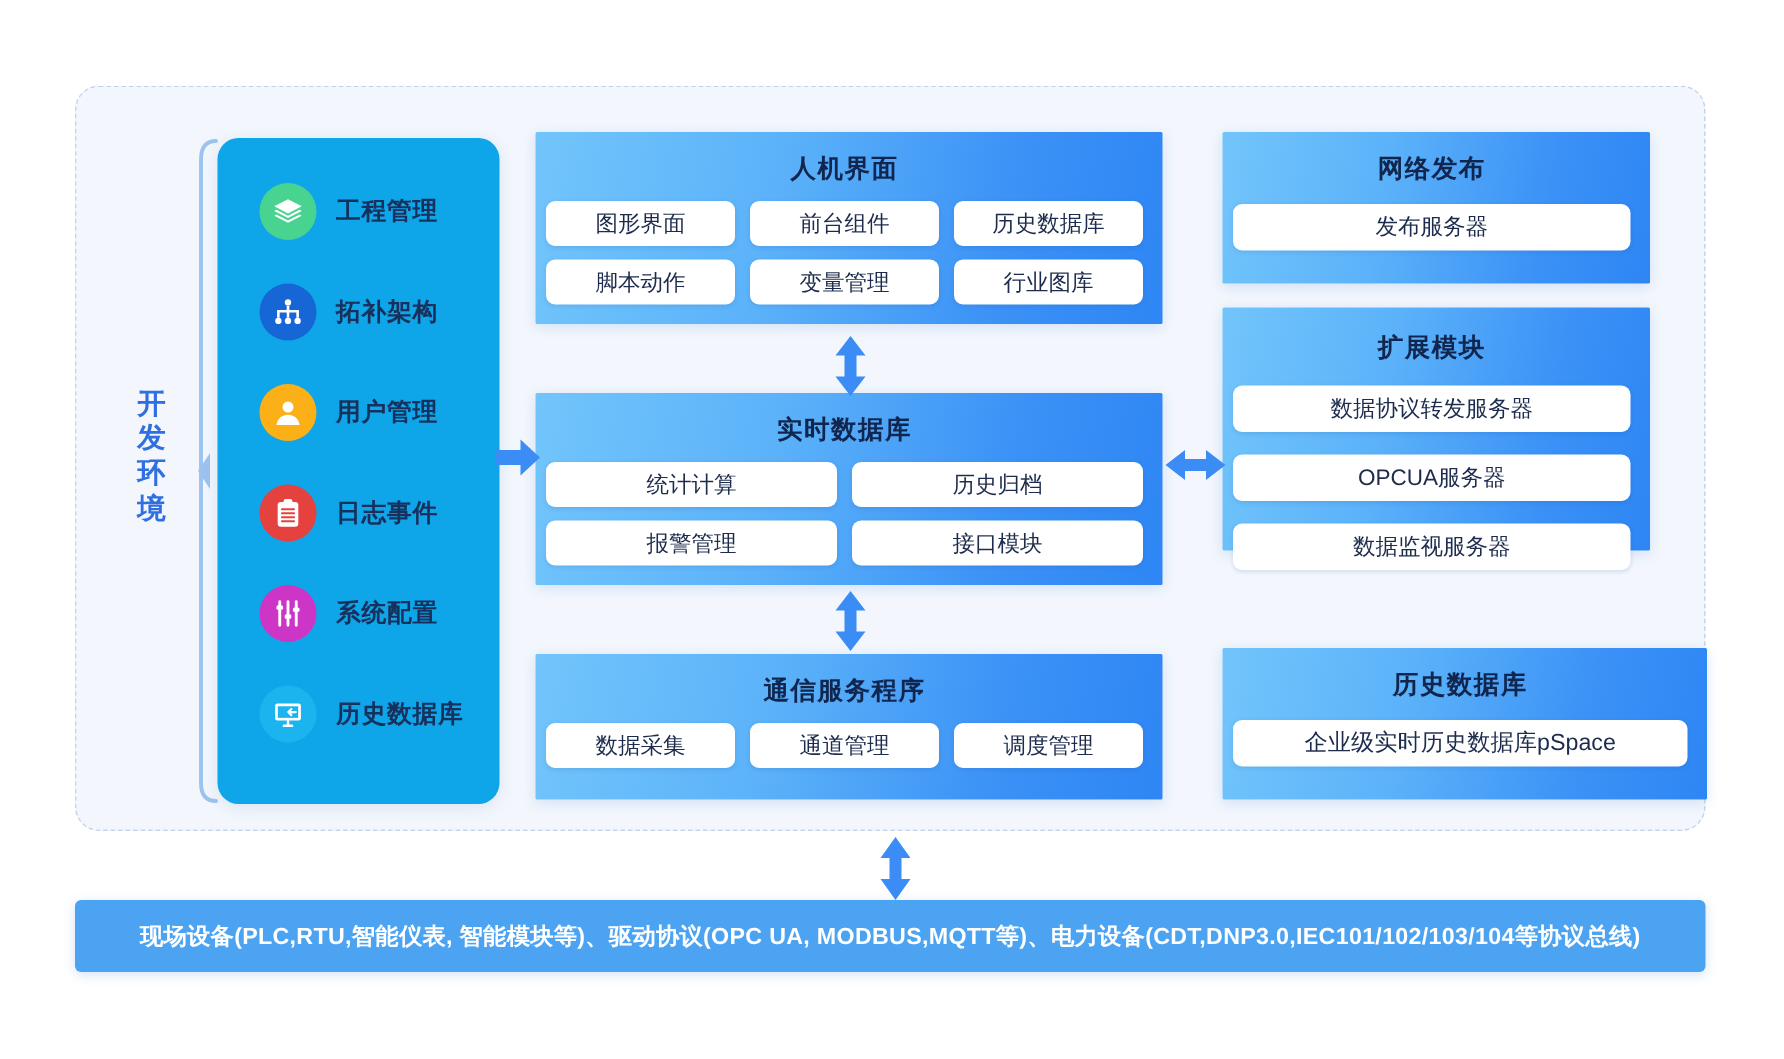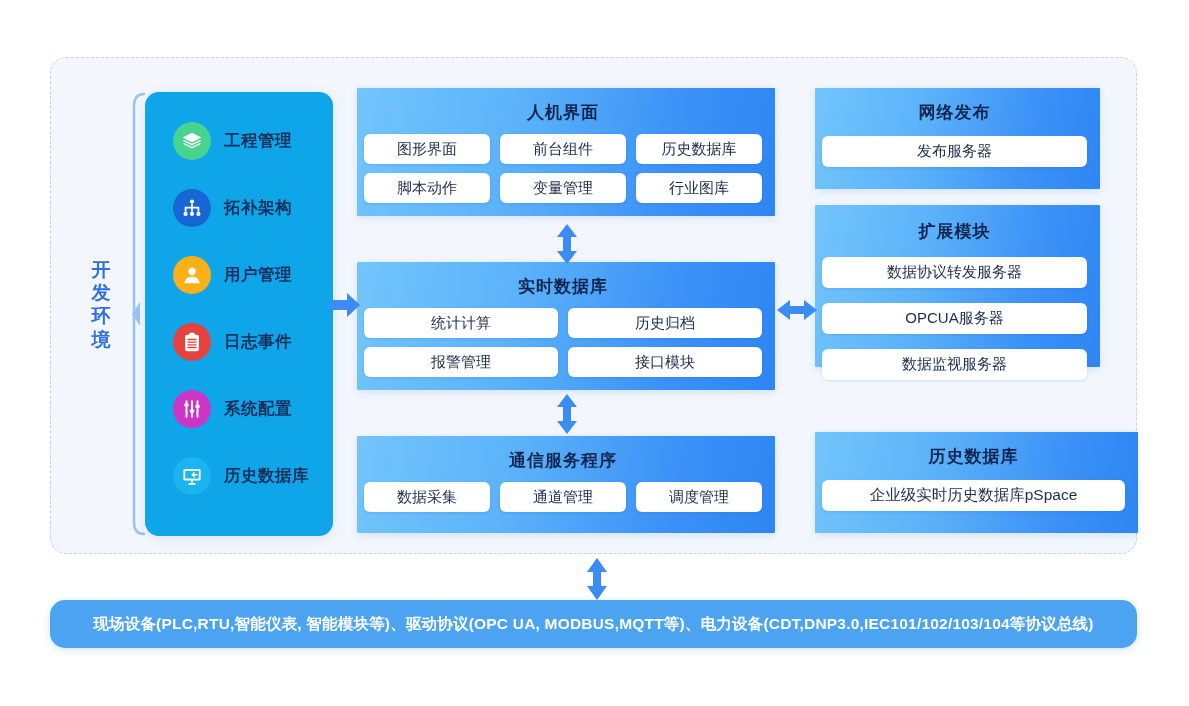--- a/index.html
+++ b/index.html
@@ -138,21 +138,21 @@
   #arrow-hmi-rtdb  {left:550px; top:222px; width:34px; height:44px;}
   #arrow-rtdb-comm {left:550px; top:392px; width:34px; height:44px;}
   #arrow-rtdb-ext  {left:775px; top:293px; width:44px; height:34px;}
   #arrow-down-bus  {left:580px; top:556px; width:34px; height:46px;}
 
   
   .bus-bar{
     position:absolute;
     left:50px; top:600px; width:1087px; height:48px;
     background:#4ba3f2;
-    border-radius:15px;
+    border-radius:4px;
     display:flex;
     align-items:center;
     justify-content:center;
     box-shadow:0 2px 8px rgba(60,130,215,.22);
   }
   .bus-text{
     color:#ffffff;
     font-size:15.5px;
     font-weight:bold;
     letter-spacing:.2px;

